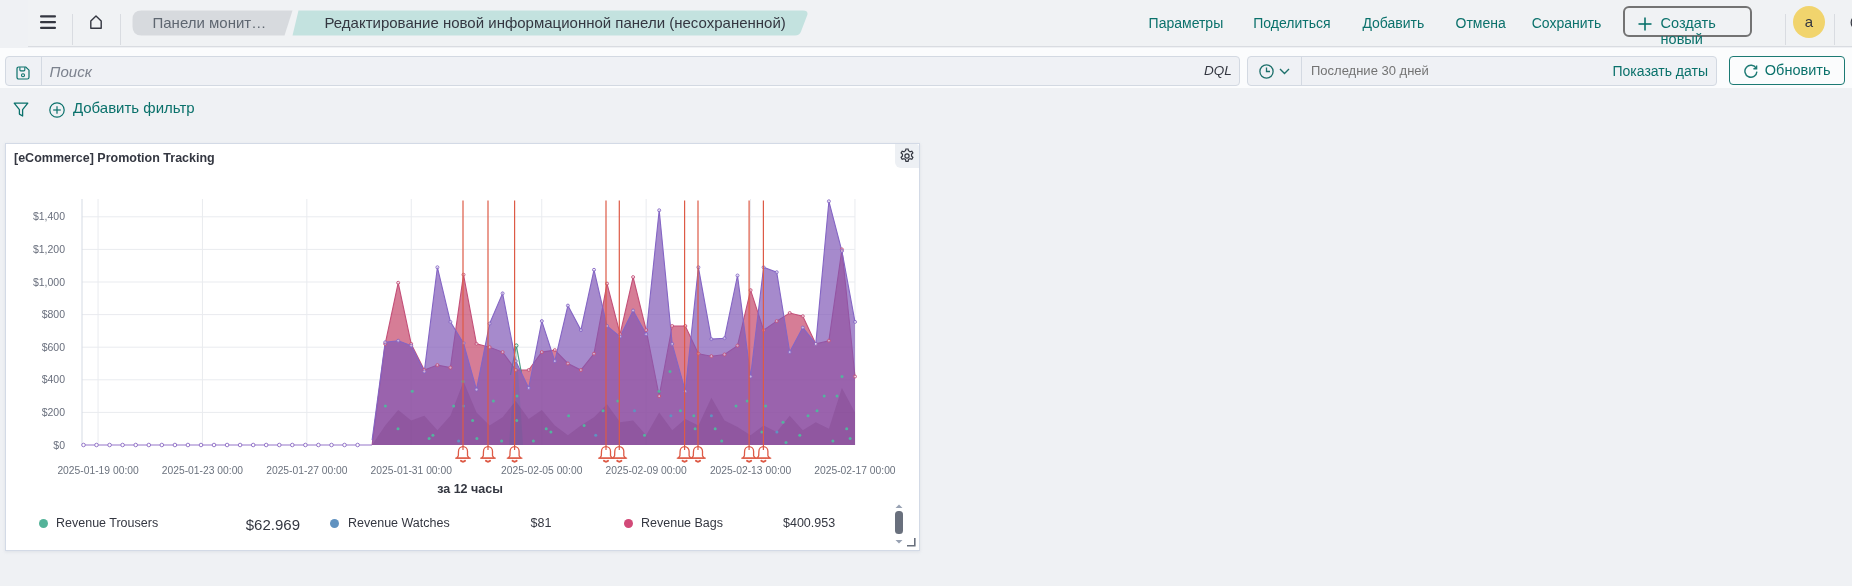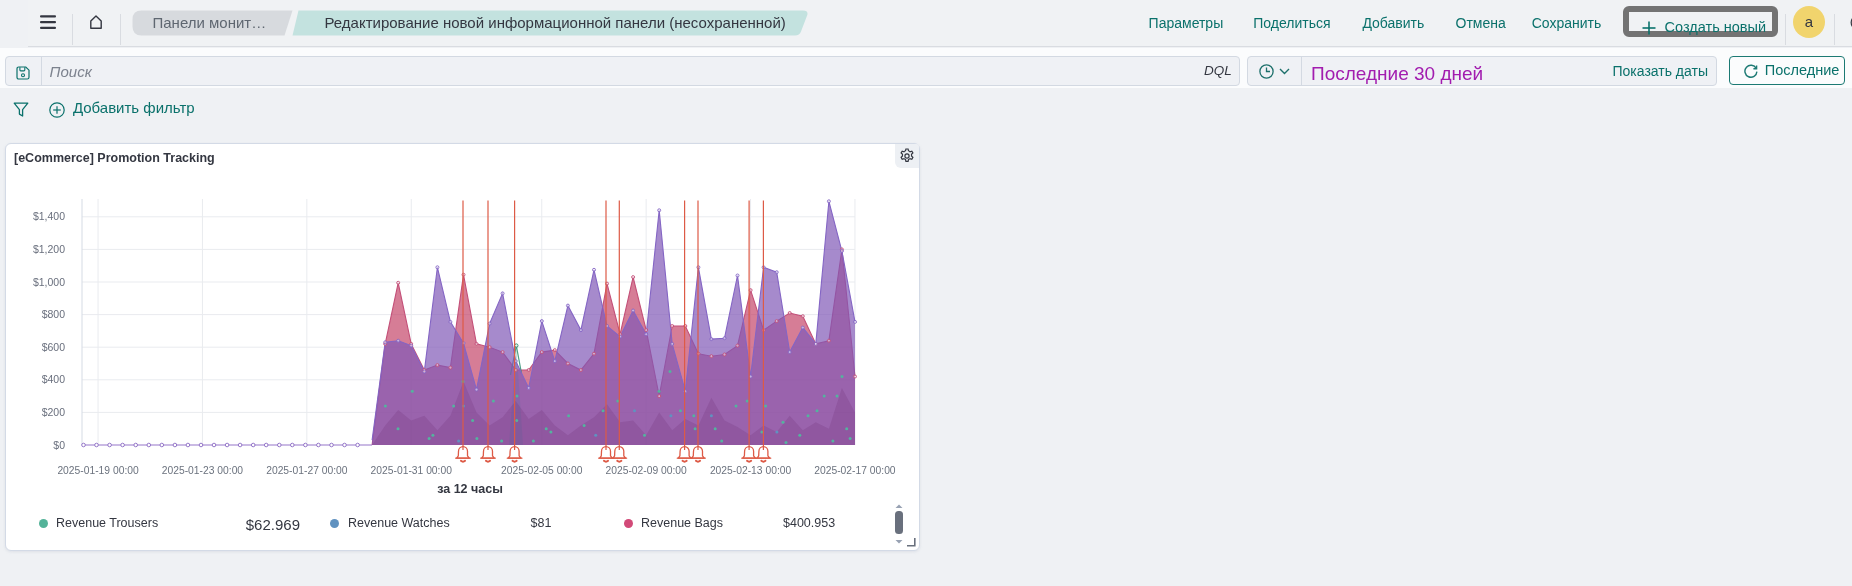--- a/index.html
+++ b/index.html
@@ -30,21 +30,21 @@
     <text x="20.5" y="18" font-size="15" fill="#5f6771">Панели монит…</text>
     <text x="192.5" y="18" font-size="15" fill="#343741">Редактирование новой информационной панели (несохраненной)</text>
   </svg>
 
   <div class="abs teal" style="left:1120.6px;top:15px;font-size:14px">Параметры</div>
   <div class="abs teal" style="left:1225.3px;top:15px;font-size:14px">Поделиться</div>
   <div class="abs teal" style="left:1334.4px;top:15px;font-size:14px">Добавить</div>
   <div class="abs teal" style="left:1427.5px;top:15px;font-size:14px">Отмена</div>
   <div class="abs teal" style="left:1503.7px;top:15px;font-size:14px">Сохранить</div>
 
-  <div class="abs" style="left:1594.6px;top:6.4px;width:155px;height:31px;border:6px solid #737373;border-radius:6px;padding-left:22px;">
+  <div class="abs" style="left:1594.6px;top:6.4px;width:129px;height:31px;border:2px solid #737373;border-radius:6px;padding-left:22px;">
     <svg class="abs" style="left:13px;top:8.5px" width="14" height="14" viewBox="0 0 14 14">
         <g stroke="#0a716b" stroke-width="1.6">
           <line x1="7" y1="0.5" x2="7" y2="13.5"></line>
           <line x1="0.5" y1="7" x2="13.5" y2="7"></line>
         </g>
       </svg>
     <div class="abs teal" style="left:36px;top:7px;font-size:14.5px">Создать новый</div>
   </div>
   <div class="abs" style="left:1757px;top:14px;width:1px;height:31px;background:#d9dce1"></div>
 
@@ -72,43 +72,43 @@
 
 <div class="abs" style="left:1247px;top:55.5px;width:470px;height:30.5px;background:#eff1f5;border:1px solid #d3d9e2;border-radius:4px;">
   <svg class="abs" style="left:11px;top:7px" width="15" height="15" viewBox="0 0 15 15">
     <circle cx="7.5" cy="7.5" r="6.6" fill="none" stroke="#1d706b" stroke-width="1.3"></circle>
     <path d="M7.5 3.5 V7.5 H11" fill="none" stroke="#1d706b" stroke-width="1.3"></path>
   </svg>
   <svg class="abs" style="left:31px;top:11.5px" width="11" height="7" viewBox="0 0 11 7">
       <path d="M1 1 L5.5 5.5 L10 1" fill="none" stroke="#1d706b" stroke-width="1.4"></path>
     </svg>
   <div class="abs" style="left:52.6px;top:0;width:1px;height:28.5px;background:#d3d9e2"></div>
-  <div class="abs" style="left:63px;top:6px;font-size:19px;color:#a21caf">Последние 30 дней</div>
+  <div class="abs" style="left:63px;top:6px;font-size:13px;color:#737373">Последние 30 дней</div>
   <div class="abs teal" style="right:8px;top:6px;font-size:14px">Показать даты</div>
 </div>
 
 <div class="abs" style="left:1728.8px;top:55.6px;width:116.3px;height:29.7px;border:1.3px solid #1c7a74;border-radius:4px;">
   <svg class="abs" style="left:14px;top:7px" width="14" height="14" viewBox="0 0 14 14">
     <path d="M12.2 4.4 A6 6 0 1 0 12.9 7.6" fill="none" stroke="#1d7a74" stroke-width="1.4"></path>
     <path d="M12.6 1.5 V4.7 H9.4" fill="none" stroke="#1d7a74" stroke-width="1.4"></path>
   </svg>
-  <div class="abs teal" style="left:35px;top:5.5px;font-size:14.5px">Последние</div>
+  <div class="abs teal" style="left:35px;top:5.5px;font-size:14.5px">Обновить</div>
 </div>
 
 <svg class="abs" style="left:13px;top:102px" width="16" height="16" viewBox="0 0 16 16">
   <path d="M1.2 1.2 H14.8 L9.6 7.6 V14 L6.4 12.1 V7.6 Z" fill="none" stroke="#0a716b" stroke-width="1.3" stroke-linejoin="round"></path>
 </svg>
 <svg class="abs" style="left:49px;top:102px" width="16" height="16" viewBox="0 0 16 16">
   <circle cx="8" cy="8" r="7.2" fill="none" stroke="#0a716b" stroke-width="1.2"></circle>
   <line x1="8" y1="4.2" x2="8" y2="11.8" stroke="#0a716b" stroke-width="1.2"></line>
   <line x1="4.2" y1="8" x2="11.8" y2="8" stroke="#0a716b" stroke-width="1.2"></line>
 </svg>
 <div class="abs teal" style="left:72.9px;top:98.8px;font-size:15px">Добавить фильтр</div>
 
-<div class="abs" style="left:5px;top:143px;width:915px;height:408px;background:#fff;border:1px solid #d3dae6;border-radius:6px;box-shadow:0 1px 3px rgba(152,162,179,0.2);">
+<div class="abs" style="left:5px;top:143px;width:915px;height:408px;background:#fff;border:1px solid #d3dae6;border-radius:0;box-shadow:0 1px 3px rgba(152,162,179,0.2);">
   <div class="abs" style="left:8px;top:7px;font-size:12.5px;font-weight:bold;color:#343741">[eCommerce] Promotion Tracking</div>
 
   <div class="abs" style="right:0;top:0;width:24px;height:24px;background:#edf0f4;border-radius:0 3px 0 6px;">
     <svg class="abs" style="left:4px;top:4px" width="16" height="16" viewBox="0 0 16 16">
       <path d="M6.9 1 h2.2 l0.4 1.8 a5.3 5.3 0 0 1 1.5 0.9 l1.8 -0.6 l1.1 1.9 l-1.4 1.3 a5.3 5.3 0 0 1 0 1.7 l1.4 1.3 l-1.1 1.9 l-1.8 -0.6 a5.3 5.3 0 0 1 -1.5 0.9 l-0.4 1.8 h-2.2 l-0.4 -1.8 a5.3 5.3 0 0 1 -1.5 -0.9 l-1.8 0.6 l-1.1 -1.9 l1.4 -1.3 a5.3 5.3 0 0 1 0 -1.7 l-1.4 -1.3 l1.1 -1.9 l1.8 0.6 a5.3 5.3 0 0 1 1.5 -0.9 z" fill="none" stroke="#343741" stroke-width="1.2"></path>
       <circle cx="8" cy="8" r="2.1" fill="none" stroke="#343741" stroke-width="1.2"></circle>
     </svg>
   </div>
   <svg width="915" height="408" viewBox="0 0 915 408" style="position:absolute;left:0;top:0">
 <line x1="76.0" y1="268.4" x2="849.0" y2="268.4" stroke="#e9ebef" stroke-width="1"></line>

